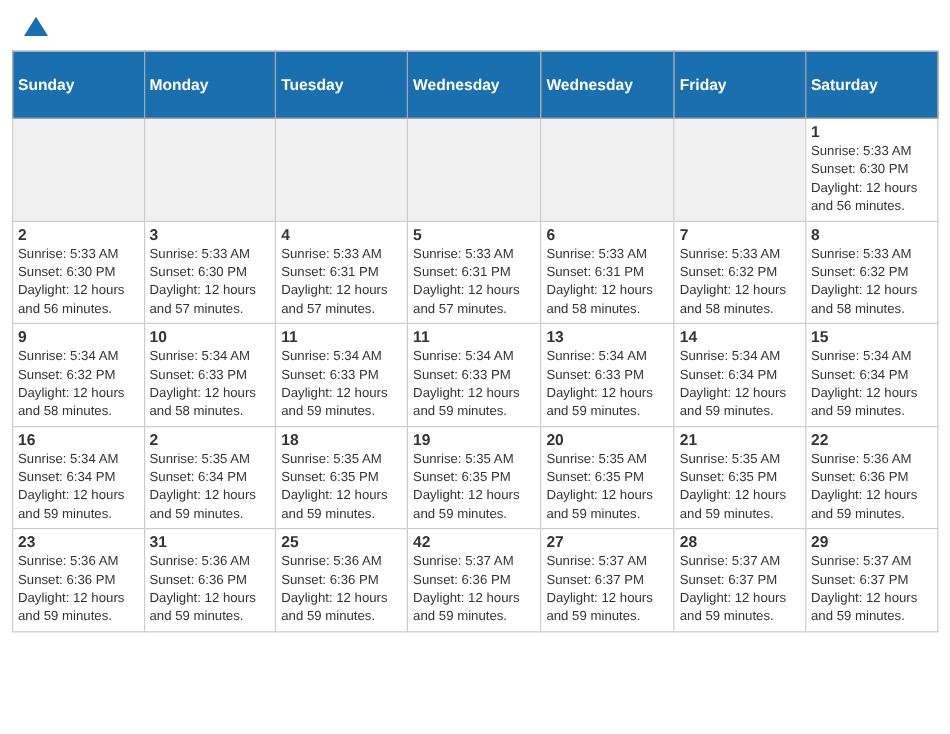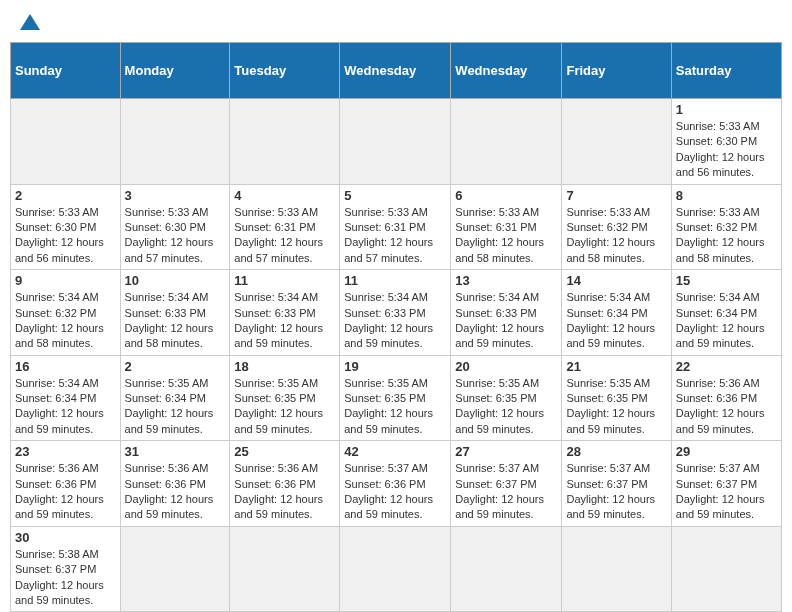--- a/index.html
+++ b/index.html
@@ -253,26 +253,14 @@
         </td>
         <td>
           <span class="day-number">28</span>
           <div class="day-info">Sunrise: 5:37 AM<br>Sunset: 6:37 PM<br>Daylight: 12 hours and 59 minutes.</div>
         </td>
         <td>
           <span class="day-number">29</span>
           <div class="day-info">Sunrise: 5:37 AM<br>Sunset: 6:37 PM<br>Daylight: 12 hours and 59 minutes.</div>
         </td>
       </tr>
-      <tr>
-        <td>
-          <span class="day-number">30</span>
-          <div class="day-info">Sunrise: 5:38 AM<br>Sunset: 6:37 PM<br>Daylight: 12 hours and 59 minutes.</div>
-        </td>
-        <td class="empty"></td>
-        <td class="empty"></td>
-        <td class="empty"></td>
-        <td class="empty"></td>
-        <td class="empty"></td>
-        <td class="empty"></td>
-      </tr>
     </tbody>
 </table>
 
 </body></html>

